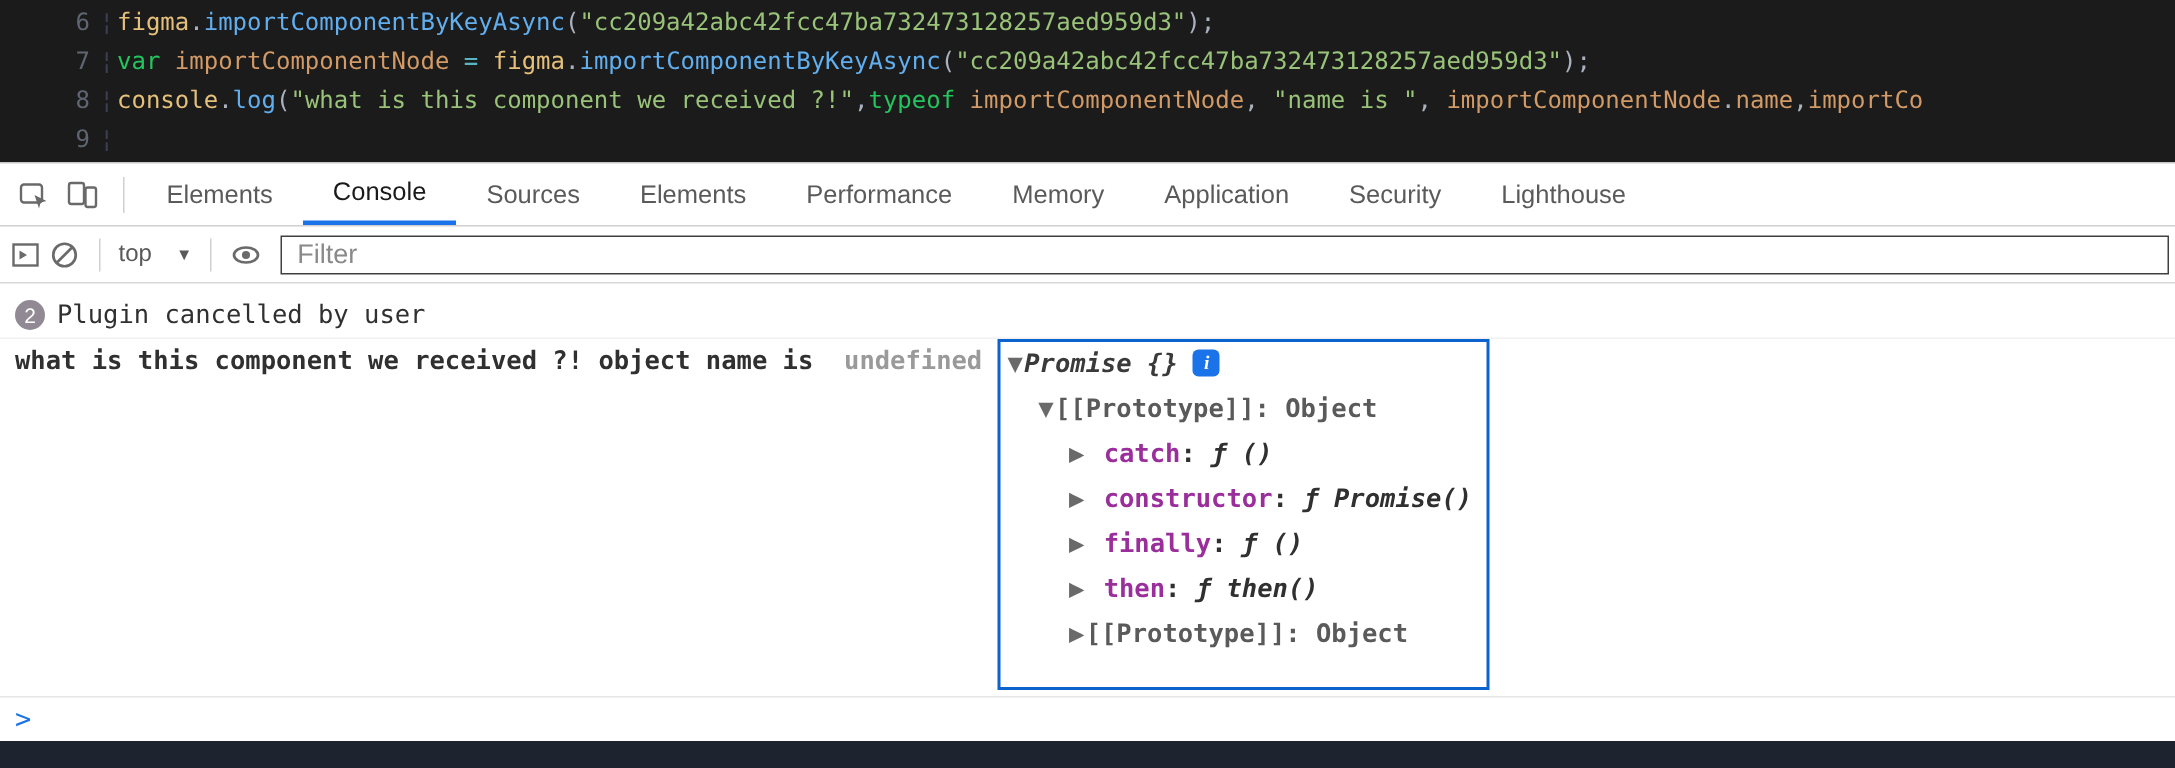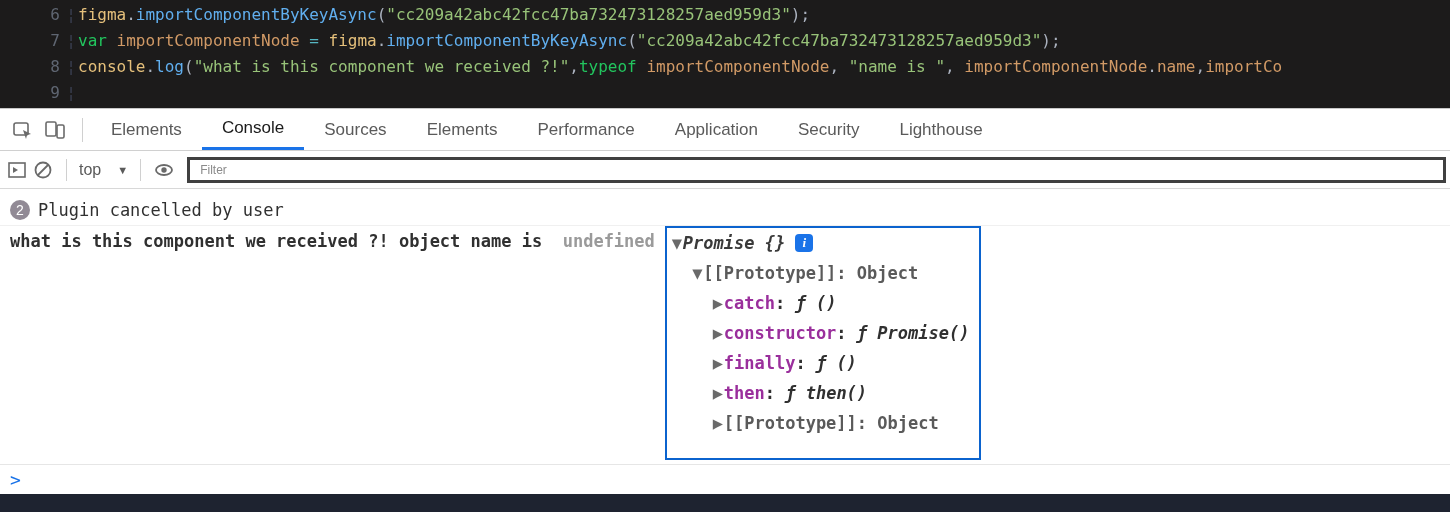--- a/index.html
+++ b/index.html
@@ -80,24 +80,24 @@
     border-bottom: 1px solid #d8d8d8;
     padding: 0 4px;
     color:#5a5a5a;
     font-size: 16px;
   }
   .console-toolbar .sep-v { width:1px; height:22px; background:#d0d0d0; margin:0 10px; }
   .top-context { display:flex; align-items:center; gap:16px; padding:0 2px; }
   .filter-input {
     flex: 1;
     height: 26px;
-    border: 3px solid #404040;
+    border: 1px solid #404040;
     margin-left: 10px;
     padding: 0 10px;
-    font-size: 12px;
+    font-size: 18px;
     color:#333;
   }
   .filter-input::placeholder { color:#8a8a8a; }
   .console-body {
     font-family: "SF Mono", Menlo, Consolas, monospace;
     font-size: 17px;
     line-height: 30px;
     padding: 6px 0 4px 0;
     position: relative;
   }
@@ -120,21 +120,21 @@
   .undef { color:#9a9a9a;text-align:right; }
   .obj-expand {
     border: 2px solid #0b63ce;
     margin-left: 10px;
     padding: 0 10px 20px 4px;
     display:inline-block;
   }
   .obj-line { white-space: pre; }
   .tri { display:inline-block; width:12px; text-align:center; color:#6a6a6a; }
   .italic { font-style: italic; }
-  .prop-name { color:#9a2f9c; }
+  .prop-name { color:#9a2f9c;margin-left:12px; }
   .prop-internal { color:#5a5a5a; }
   .fval { color:#303030; }
   .info-badge {
     display:inline-flex; align-items:center; justify-content:center;
     width:18px; height:18px;
     border-radius:4px;
     background:#1a73e8;
     color:#fff;
     font-family: Georgia, serif;
     font-style: italic;
@@ -189,20 +189,21 @@
           </svg>
       </div>
     </div>
     <div class="sep-v"></div>
     <div class="tabs" id="tabstrip">
         <div class="tab">Elements</div>
         <div class="tab active">Console</div>
         <div class="tab">Sources</div>
         <div class="tab">Elements</div>
         <div class="tab">Performance</div>
+        <div class="tab">Memory</div>
         <div class="tab">Application</div>
         <div class="tab">Security</div>
         <div class="tab">Lighthouse</div>
       </div>
   </div>
 
   <div class="console-toolbar">
     <div class="tb-icon">
       <svg width="20" height="20" viewBox="0 0 20 20">
           <rect x="2" y="3" width="16" height="14" fill="none" stroke="#6a6a6a" stroke-width="1.6"></rect>

